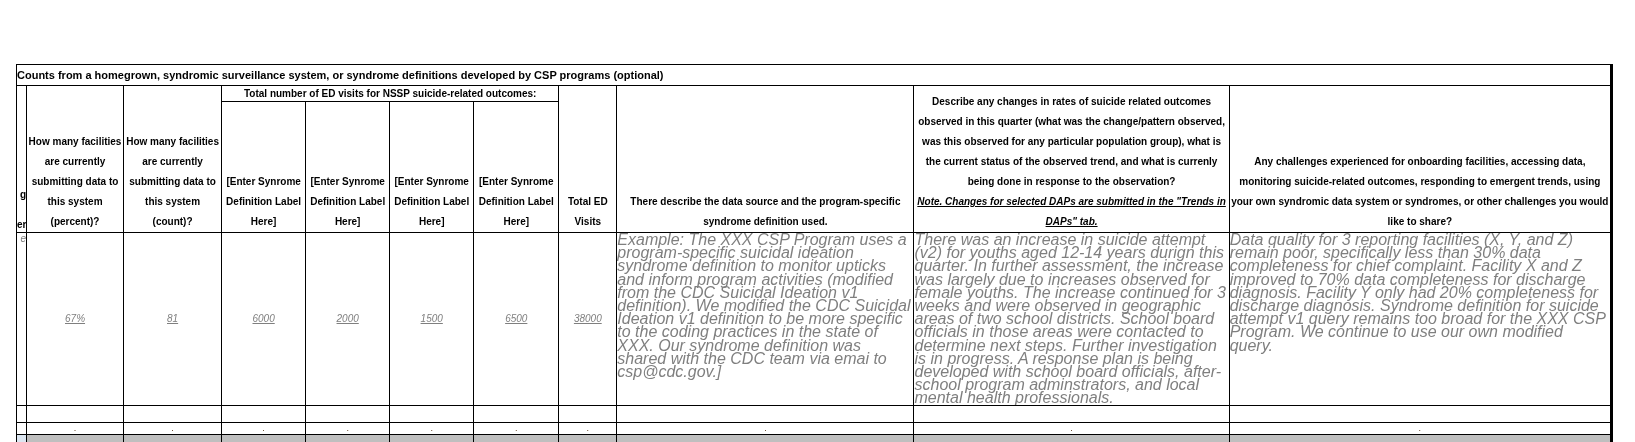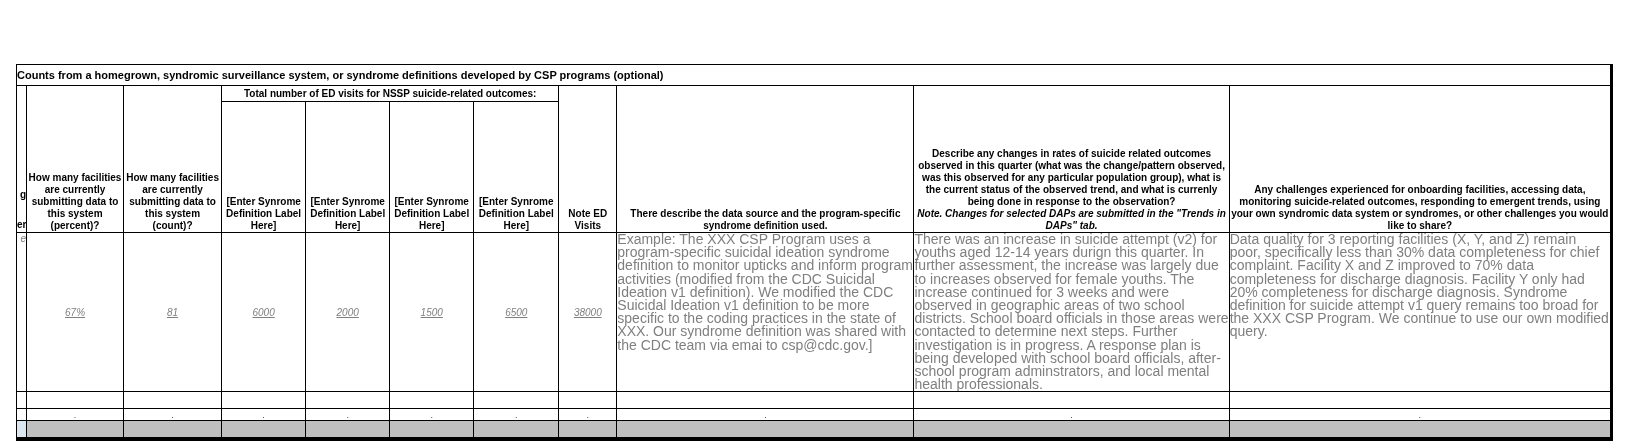--- a/index.html
+++ b/index.html
@@ -34,34 +34,34 @@
     line-height: 14px;
     padding: 1px 2px 1px 12px;
     white-space: nowrap;
     text-align: left;
     vertical-align: middle;
   }
   
   td.hcell {
     font-weight: bold;
     font-size: 10px;
-    line-height: 12px;
+    line-height: 20px;
     text-align: center;
     vertical-align: bottom;
     padding: 2px 2px 12px 2px;
   }
   td.subheader {
     font-weight: bold;
     font-size: 10px;
     text-align: center;
     vertical-align: middle;
     padding: 1px 2px;
     white-space: nowrap;
   }
-  td.hcell .note { font-style: italic; display: block; }
+  td.hcell .note { font-style: italic; display: block; text-decoration: underline; }
   
   td.clipped {
     border-right: 3px solid #000;
     text-align: right;
     padding-right: 1px;
   }
   td.clipped.hfrag {
     font-weight: bold; font-size: 10px; line-height: 15px;
     vertical-align: bottom; padding-bottom: 28px;
   }
@@ -69,22 +69,22 @@
   td.clipped.dfrag {
     font-style: italic; color: #7f7f7f; font-size: 10px;
     vertical-align: top; padding-top: 30px;
   }
   
   td.num {
     font-style: italic; color: #7f7f7f;
     font-size: 10px; text-align: center; vertical-align: middle; text-decoration: underline;
   }
   td.para {
-    color: #7f7f7f;
-    font-size: 14px; line-height: 13.2px;
+    font-style: italic; color: #7f7f7f;
+    font-size: 16px; line-height: 13.2px;
     text-align: left; vertical-align: top;
     padding: 2px 4px 2px 4px;
   }
   
   tr.dots-row td {
     text-align: center; vertical-align: middle;
     font-size: 9px; line-height: 8px; color: #5a3a1a;
   }
   
   tr.gray-row td { background: #bfbfbf; }
@@ -114,21 +114,21 @@
   </tr>
 
   <tr style="height:16px">
     <td class="clipped hfrag" rowspan="2">
       <span class="frag1">g</span>
       <span>er</span>
     </td>
     <td class="hcell" rowspan="2">How many facilities are currently submitting data to this system (percent)?</td>
     <td class="hcell" rowspan="2">How many facilities are currently submitting data to this system (count)?</td>
     <td class="subheader" colspan="4">Total number of ED visits for NSSP suicide-related outcomes:</td>
-    <td class="hcell" rowspan="2">Note ED Visits</td>
+    <td class="hcell" rowspan="2">Total ED Visits</td>
     <td class="hcell" rowspan="2">There describe the data source and the program-specific syndrome definition used.</td>
     <td class="hcell" rowspan="2">
       <span>Describe any changes in rates of suicide related outcomes observed in this quarter (what was the change/pattern observed, was this observed for any particular population group), what is the current status of the observed trend, and what is currenly being done in response to the observation?</span>
       <span class="note">Note. Changes for selected DAPs are submitted in the "Trends in DAPs" tab.</span>
     </td>
     <td class="hcell" rowspan="2">Any challenges experienced for onboarding facilities, accessing data, monitoring suicide-related outcomes, responding to emergent trends, using your own syndromic data system or syndromes, or other challenges you would like to share?</td>
   </tr>
 
   <tr style="height:131px">
     <td class="hcell">[Enter Synrome Definition Label Here]</td>

